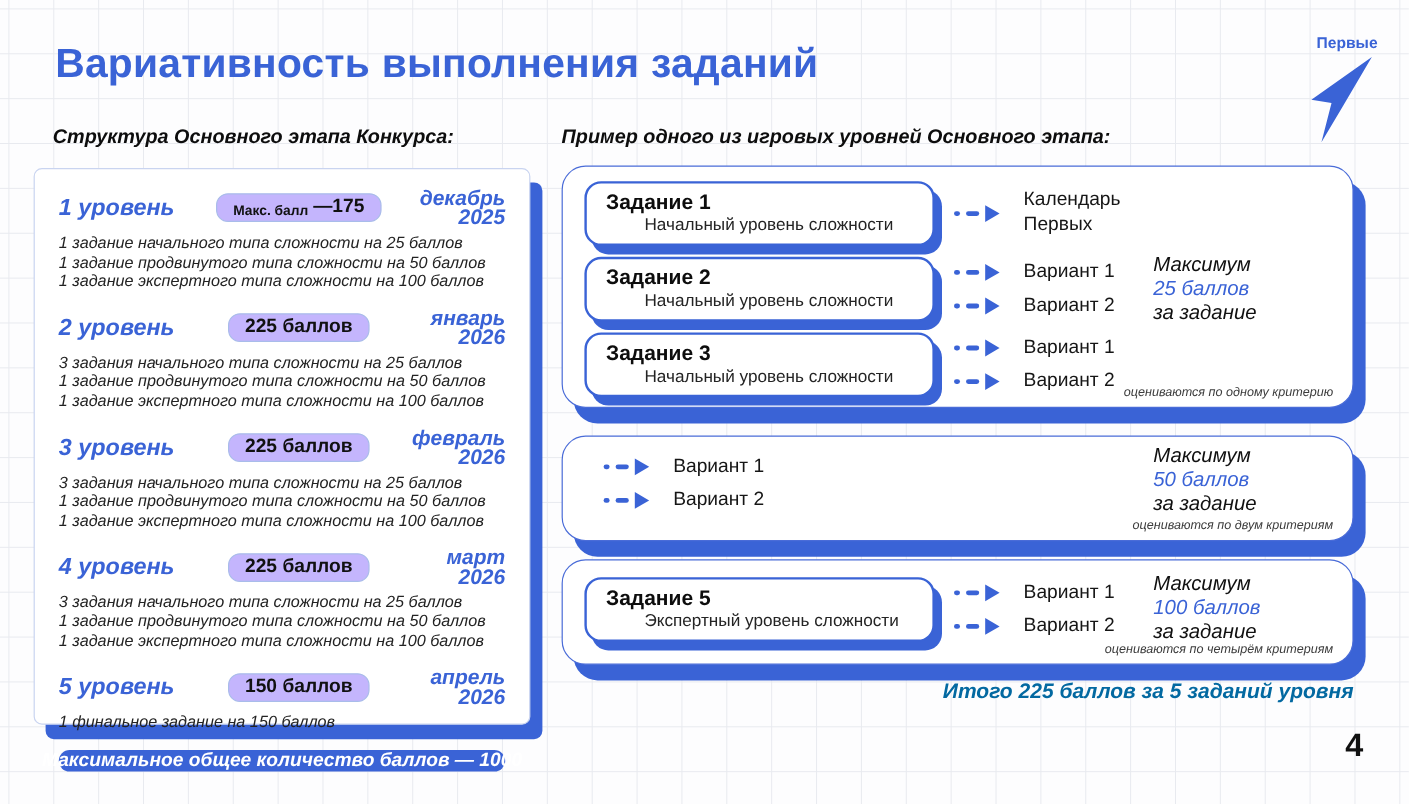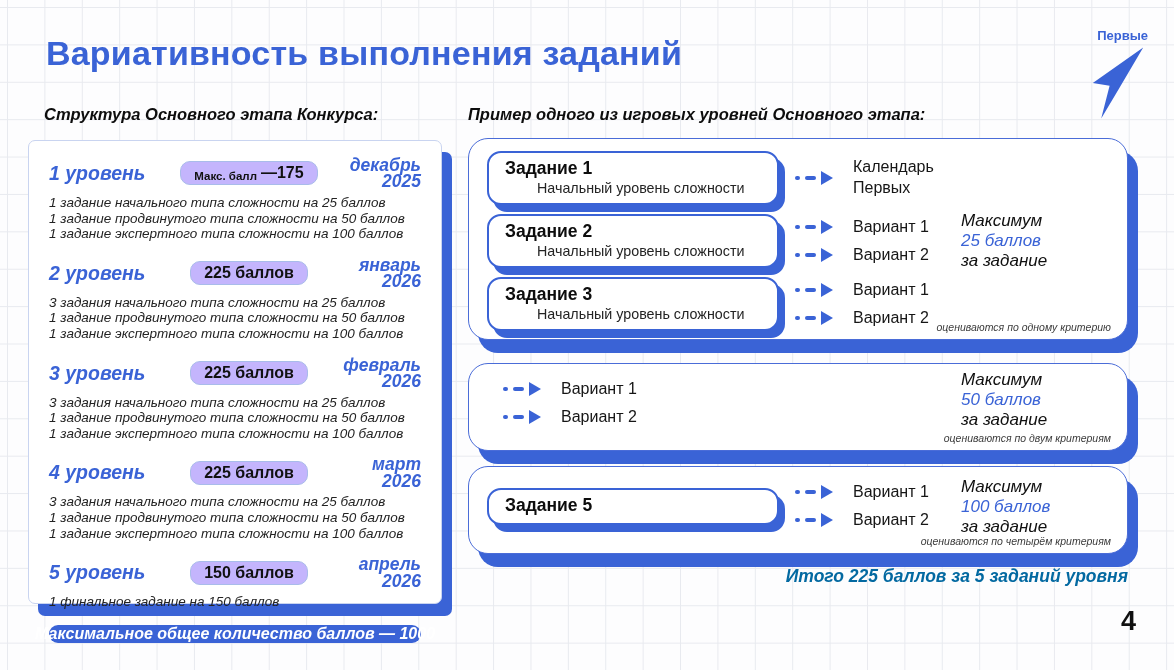--- a/index.html
+++ b/index.html
@@ -312,20 +312,21 @@
     <div class="max-mid">50 баллов</div>
     <div>за задание</div>
   </div>
   <div class="group-note">оцениваются по двум критериям</div>
 </div>
 
 <div class="group" id="group-3">
   <div class="task-row">
     <div class="task-card">
       <div class="task-title">Задание 5</div>
+      <div class="task-sub">Экспертный уровень сложности</div>
     </div>
     <div class="flow">
       <div class="flow-row">
         <span class="dash-arrow">
             <i class="d1"></i>
             <i class="d2"></i>
             <i class="head"></i>
           </span>
         <div class="target">Вариант 1</div>
       </div>

